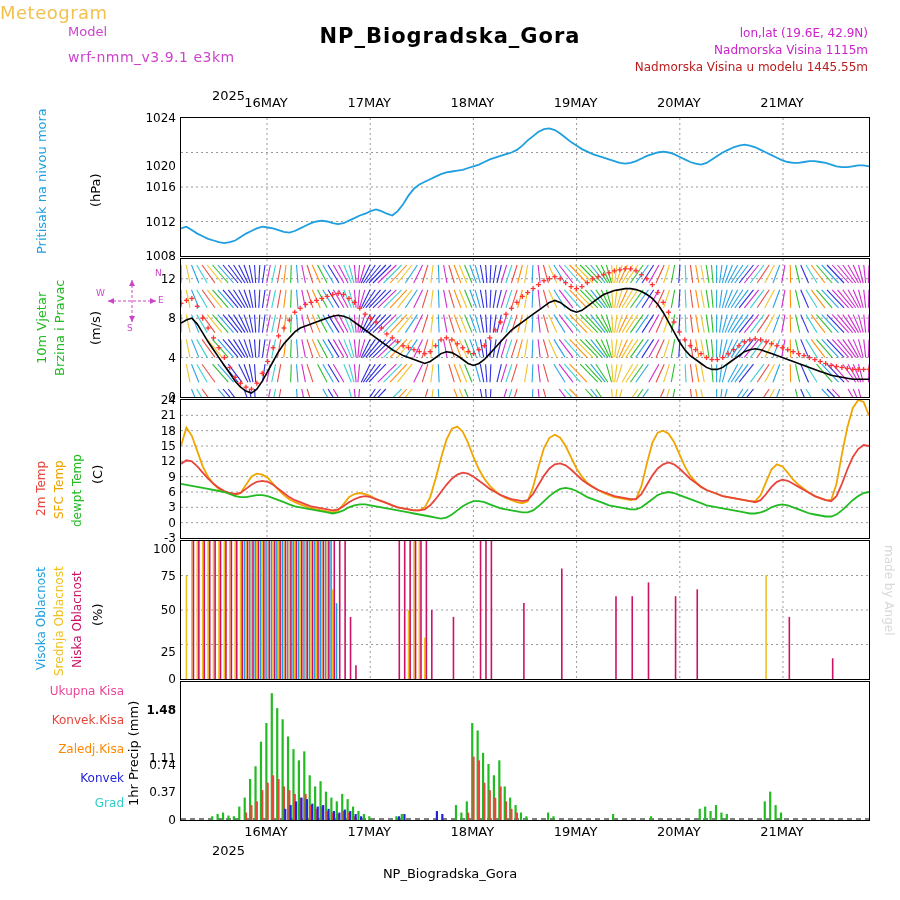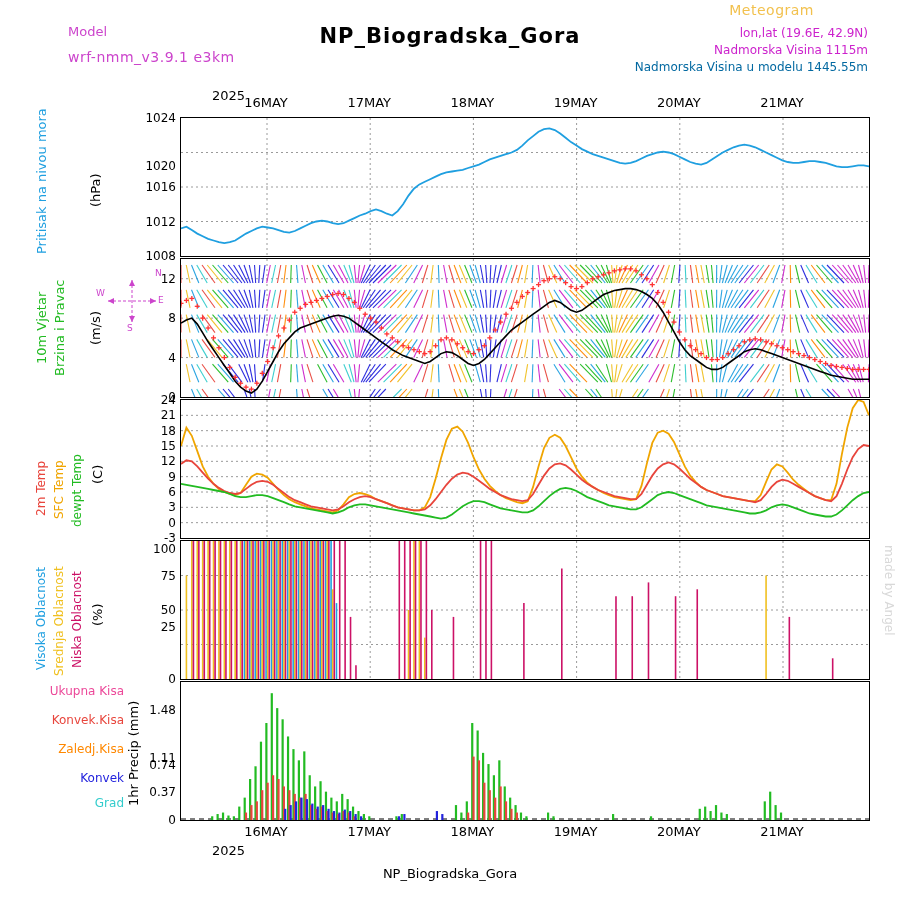--- a/index.html
+++ b/index.html
@@ -6,32 +6,32 @@
   html, body { margin:0; padding:0; }
   body {
     width:900px; height:900px;
     background:#ffffff;
     font-family:"DejaVu Sans", sans-serif;
     position:relative;
     overflow:hidden;
   }
   .abs { position:absolute; }
   .meteogram-title {
-    left:0; top:2px; width:814px; text-align:right;
-    color:#f2c14e; font-size:14px; letter-spacing:0.5px;
+    left:0; top:2px; width:814px; text-align:left;
+    color:#f2c14e; font-size:18px; letter-spacing:0.5px;
   }
   .station-title {
     left:0; top:24px; width:900px; text-align:center;
     color:#000; font-size:21px; font-weight:bold; letter-spacing:1px;
   }
   .model-label { left:68px; top:24px; color:#cc44cc; font-size:13px; }
   .model-name  { left:68px; top:49px; color:#cc44cc; font-size:14px; letter-spacing:0.5px;}
   .meta1 { right:32px; top:26px; color:#cc22cc; font-size:12px; text-align:right; white-space:nowrap;}
   .meta2 { right:32px; top:43px; color:#cc22cc; font-size:12px; text-align:center; white-space:nowrap;}
-  .meta3 { right:32px; top:60px; color:#0369a1; font-size:12px; text-align:right; white-space:nowrap;}
+  .meta3 { right:32px; top:60px; color:#b91c1c; font-size:12px; text-align:right; white-space:nowrap;}
   .made-by {
     right:4px; top:545px; color:#d8d8d8; font-size:12px;
     writing-mode:vertical-rl; text-orientation:mixed;
   }
   .plot {
     left:180px; border:1px solid #000; background:#fff;
   }
   .ytick {
     position:absolute; right:100%; padding-right:5px;
     font-size:12px; color:#000; white-space:nowrap;
@@ -1347,21 +1347,21 @@
         <line x1="434.98582677165354" y1="138" x2="434.98582677165354" y2="55.2" stroke="#cc1166" stroke-width="1.6"></line>
         <line x1="451.23779527559054" y1="138" x2="451.23779527559054" y2="55.2" stroke="#cc1166" stroke-width="1.6"></line>
         <line x1="467.4897637795276" y1="138" x2="467.4897637795276" y2="41.400000000000006" stroke="#cc1166" stroke-width="1.6"></line>
         <line x1="494.5763779527559" y1="138" x2="494.5763779527559" y2="55.2" stroke="#cc1166" stroke-width="1.6"></line>
         <line x1="516.2456692913386" y1="138" x2="516.2456692913386" y2="48.3" stroke="#cc1166" stroke-width="1.6"></line>
         <line x1="608.3401574803149" y1="138" x2="608.3401574803149" y2="75.9" stroke="#cc1166" stroke-width="1.6"></line>
         <line x1="651.6787401574803" y1="138" x2="651.6787401574803" y2="117.3" stroke="#cc1166" stroke-width="1.6"></line>
       </g>
   </svg>
 <div class="ytick" style="top: 138px;">0</div>
-    <div class="ytick" style="top: 86px; text-align: center;">25</div>
+    <div class="ytick" style="top: 111px; text-align: center;">25</div>
     <div class="ytick" style="top: 69px;">50</div>
     <div class="ytick" style="top: 34.5px;">75</div>
     <div class="ytick" style="top: 8px;">100</div>
   </div>
 <div class="abs legend-v" style="left:34px; top:560px; height:110px; color:#1f9fe0;">Visoka Oblacnost</div>
 <div class="abs legend-v" style="left:52px; top:552px; height:124px; color:#f0c020;">Srednja Oblacnost</div>
 <div class="abs legend-v" style="left:70px; top:562px; height:106px; color:#cc1166;">Niska Oblacnost</div>
 <div class="abs axis-title" style="left:90px; top:595px; height:40px; color:#000;">(%)</div>
 
 <div class="abs plot" id="panel-precip" style="top:681px; width:690px; height:140px;">
@@ -1480,21 +1480,21 @@
         <line x1="217.99291338582677" y1="138" x2="217.99291338582677" y2="134.27027027027026" stroke="#2222dd" stroke-width="2.2"></line>
         <line x1="223.41023622047243" y1="138" x2="223.41023622047243" y2="132.03243243243244" stroke="#2222dd" stroke-width="2.2"></line>
         <line x1="255.91417322834647" y1="138" x2="255.91417322834647" y2="129.04864864864865" stroke="#2222dd" stroke-width="2.2"></line>
         <line x1="261.33149606299213" y1="138" x2="261.33149606299213" y2="132.03243243243244" stroke="#2222dd" stroke-width="2.2"></line>
       </g>
   </svg>
 <div class="ytick" style="top: 138px;">0</div>
     <div class="ytick" style="top: 110.4px;">0.37</div>
     <div class="ytick" style="top: 82.8px;">0.74</div>
     <div class="ytick" style="top: 64px; margin-top: 12px;">1.11</div>
-    <div class="ytick" style="top: 27.6px;">1.48</div>
+    <div class="ytick" style="top: 27.6px; font-weight: bold;">1.48</div>
   </div>
 <div class="abs legend-h" style="left:2px; top:684px; width:122px; color:#ec4899;">Ukupna Kisa</div>
 <div class="abs legend-h" style="left:2px; top:713px; width:122px; color:#e8453c;">Konvek.Kisa</div>
 <div class="abs legend-h" style="left:2px; top:742px; width:122px; color:#ff8800;">Zaledj.Kisa</div>
 <div class="abs legend-h" style="left:2px; top:771px; width:122px; color:#2222dd;">Konvek</div>
 <div class="abs legend-h" style="left:2px; top:796px; width:122px; color:#33cccc;">Grad</div>
 <div class="abs axis-title" style="left:126px; top:700px; height:106px; color:#000;">1hr Precip (mm)</div>
 
 <div class="abs" id="bottom-axis" style="left:180px; top:824px; width:690px; height:18px;">
     <div class="xlabel-bottom" style="left: 86px; top: 0px;">16MAY</div>

